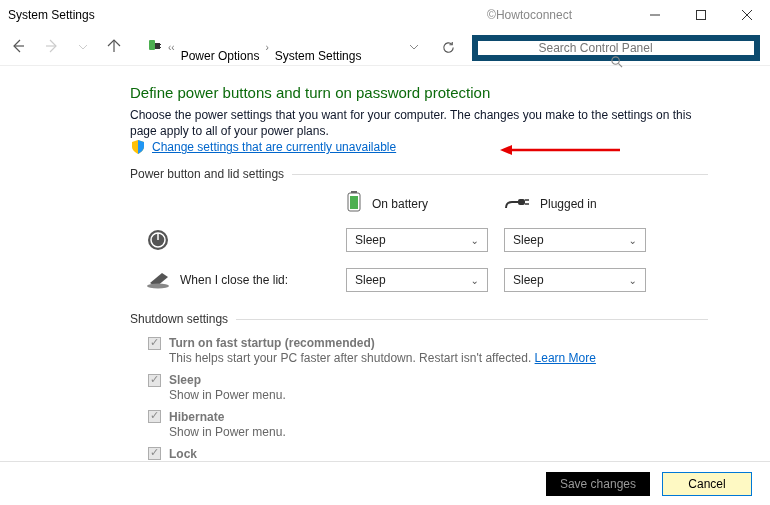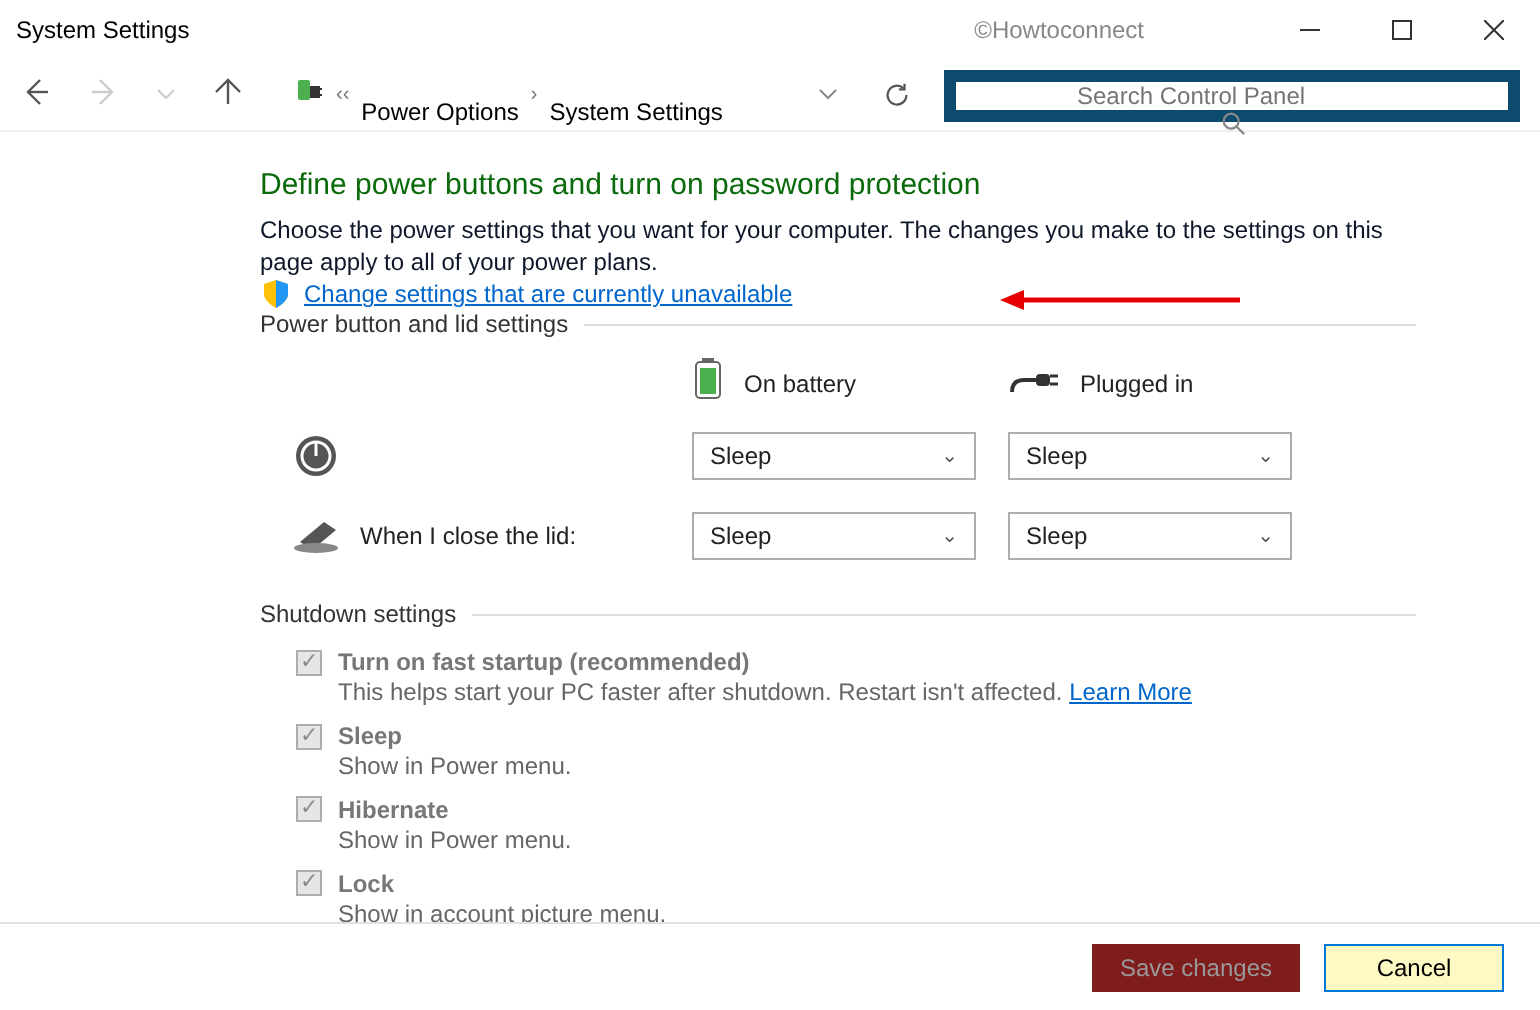--- a/index.html
+++ b/index.html
@@ -17,21 +17,21 @@
   .breadcrumb { flex: 1; display: flex; align-items: center; height: 26px; padding: 0 6px; gap: 6px; }
   .bc-sep { color: #777; font-size: 10px; }
   .bc-item { font-size: 12px; color: #000; margin-top: 16px; }
   .bc-chev { margin-left: auto; color: #888; }
   .refresh { margin: 0 8px; color: #555; display: flex; align-items: center; }
   .search { width: 288px; height: 26px; border: 6px solid #0c4a6e; display: flex; align-items: center; padding: 0 6px; justify-content: space-between; flex-direction: column; }
   .search input { border: none; outline: none; font-size: 12px; flex: 1; color: #777; background: transparent; }
   .content { padding: 18px 62px 0 130px; }
   .heading { color: #0b6a0b; font-size: 15px; font-weight: 400; margin-bottom: 6px; }
   .subtext { font-size: 12px; color: #0f172a; line-height: 1.35; margin-bottom: 0; }
-  .admin-link-row { display: flex; align-items: center; gap: 6px; position: relative; }
+  .admin-link-row { display: flex; align-items: center; gap: 6px; position: relative; margin-bottom: 12px; }
   .shield-icon { width: 16px; height: 16px; }
   .admin-link { color: #0066cc; text-decoration: underline; font-size: 12px; }
   .red-arrow { position: absolute; left: 370px; top: 6px; }
   .section-label { font-size: 12px; color: #333; display: flex; align-items: center; gap: 8px; margin-bottom: 10px; }
   .section-label .line { flex: 1; height: 1px; background: #ddd; }
   .power-table { margin-left: 16px; margin-bottom: 20px; }
   .header-row { display: flex; align-items: center; margin-bottom: 12px; }
   .spacer-col { width: 200px; }
   .col { width: 158px; display: flex; align-items: center; gap: 10px; font-size: 12px; }
   .row { display: flex; align-items: center; margin-bottom: 16px; }
@@ -42,21 +42,21 @@
   .shutdown-items { margin-left: 18px; }
   .sd-item { margin-bottom: 6px; }
   .sd-title-row { display: flex; align-items: center; gap: 8px; }
   .sd-box { width: 13px; height: 13px; border: 1px solid #adadad; background: #e6e6e6; position: relative; flex-shrink: 0; }
   .sd-box::after { content: "✓"; position: absolute; left: 1px; top: -2px; font-size: 11px; color: #8a8a8a; }
   .sd-title { font-size: 12px; color: #777; font-weight: 600; }
   .sd-desc { font-size: 12px; color: #666; margin-left: 21px; line-height: 1.4; }
   .learn-link { color: #0066cc; text-decoration: underline; }
   .bottom-bar { position: absolute; bottom: 0; left: 0; right: 0; height: 44px; border-top: 1px solid #e1e1e1; display: flex; align-items: center; justify-content: flex-end; padding: 0 18px; gap: 12px; background: #fff; }
   .btn { min-width: 90px; height: 24px; display: flex; align-items: center; justify-content: center; font-size: 12px; padding: 0 14px; }
-  .btn-disabled { color: #999; background: #7f1d1d; }
+  .btn-disabled { color: #999; background: #000000; }
   .btn-default { border: 1px solid #0078d7; background: #fef9c3; color: #000; }
 </style>
 </head>
 <body>
 
 <div class="titlebar">
   <span class="title-text">System Settings</span>
   <div class="titlebar-right">
     <span class="watermark">©Howtoconnect</span>
     <div class="wc-btn">

